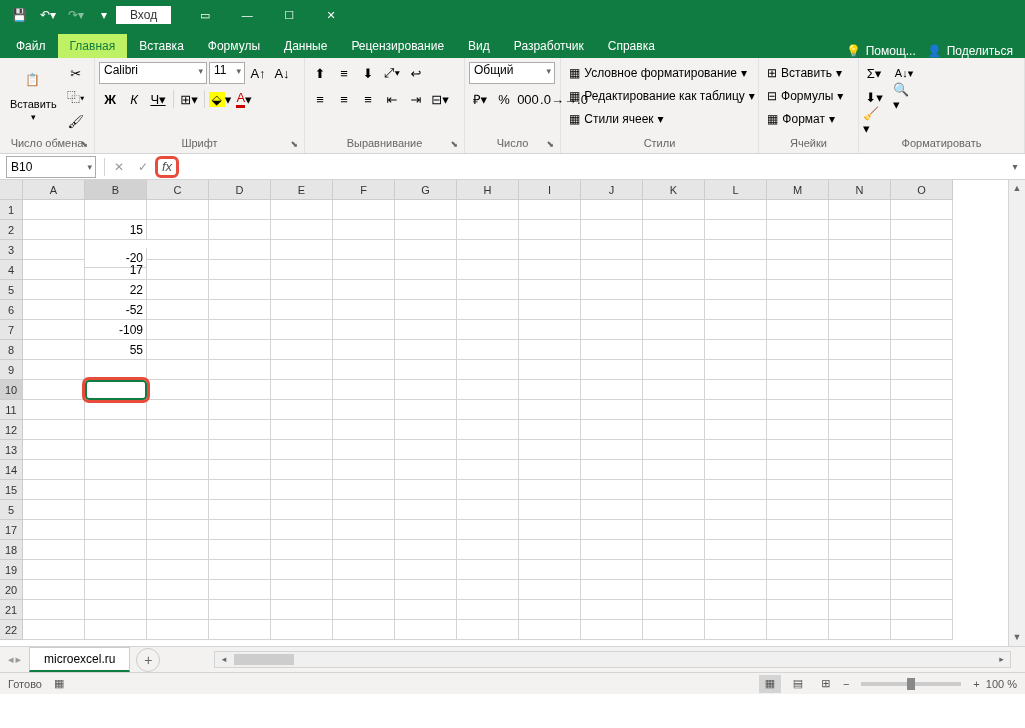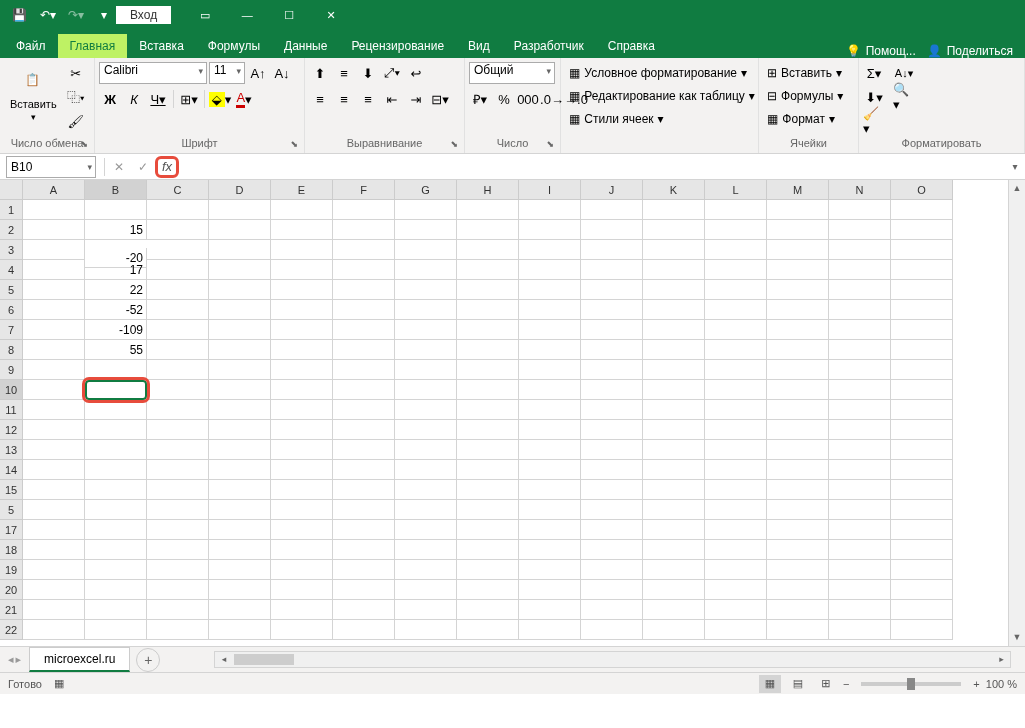--- a/index.html
+++ b/index.html
@@ -190,20 +190,21 @@
     </div>
     <div class="ribbon-group-label"><span>Число</span><span class="launcher">⬊</span></div>
   </div>
 
   <div class="ribbon-group" style="width:198px">
     <div class="ribbon-group-content" style="flex-direction:column;gap:1px">
       <div class="small-btn-wide">▦ <span>Условное форматирование</span>▾</div>
       <div class="small-btn-wide">▦ <span>Редактирование как таблицу</span>▾</div>
       <div class="small-btn-wide">▦ <span>Стили ячеек</span>▾</div>
     </div>
+    <div class="ribbon-group-label">Стили</div>
   </div>
 
   <div class="ribbon-group" style="width:100px">
     <div class="ribbon-group-content" style="flex-direction:column;gap:1px">
       <div class="small-btn-wide">⊞ <span>Вставить</span> ▾</div>
       <div class="small-btn-wide">⊟ <span>Формулы</span> ▾</div>
       <div class="small-btn-wide">▦ <span>Формат</span> ▾</div>
     </div>
     <div class="ribbon-group-label">Ячейки</div>
   </div>

